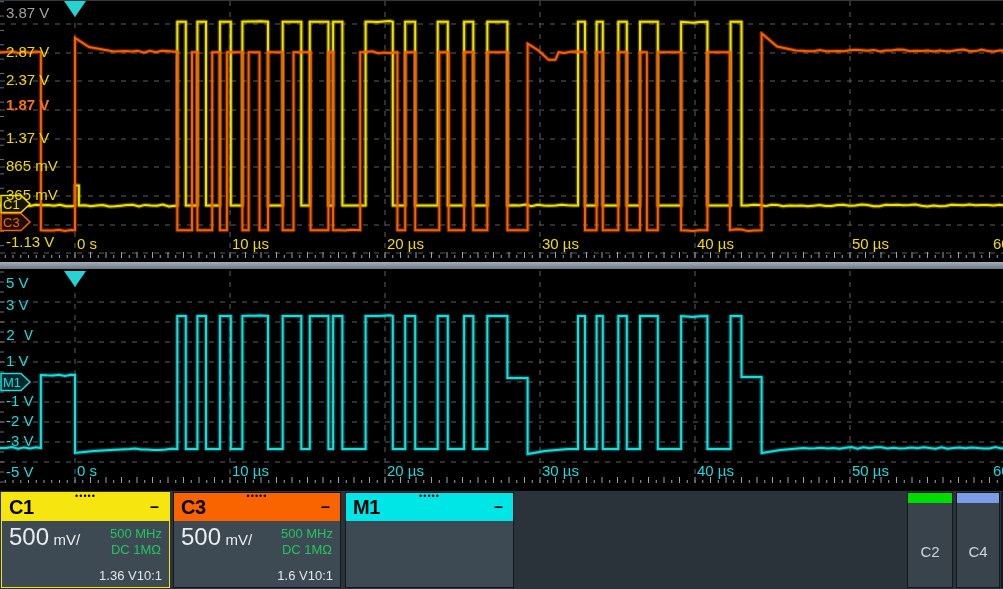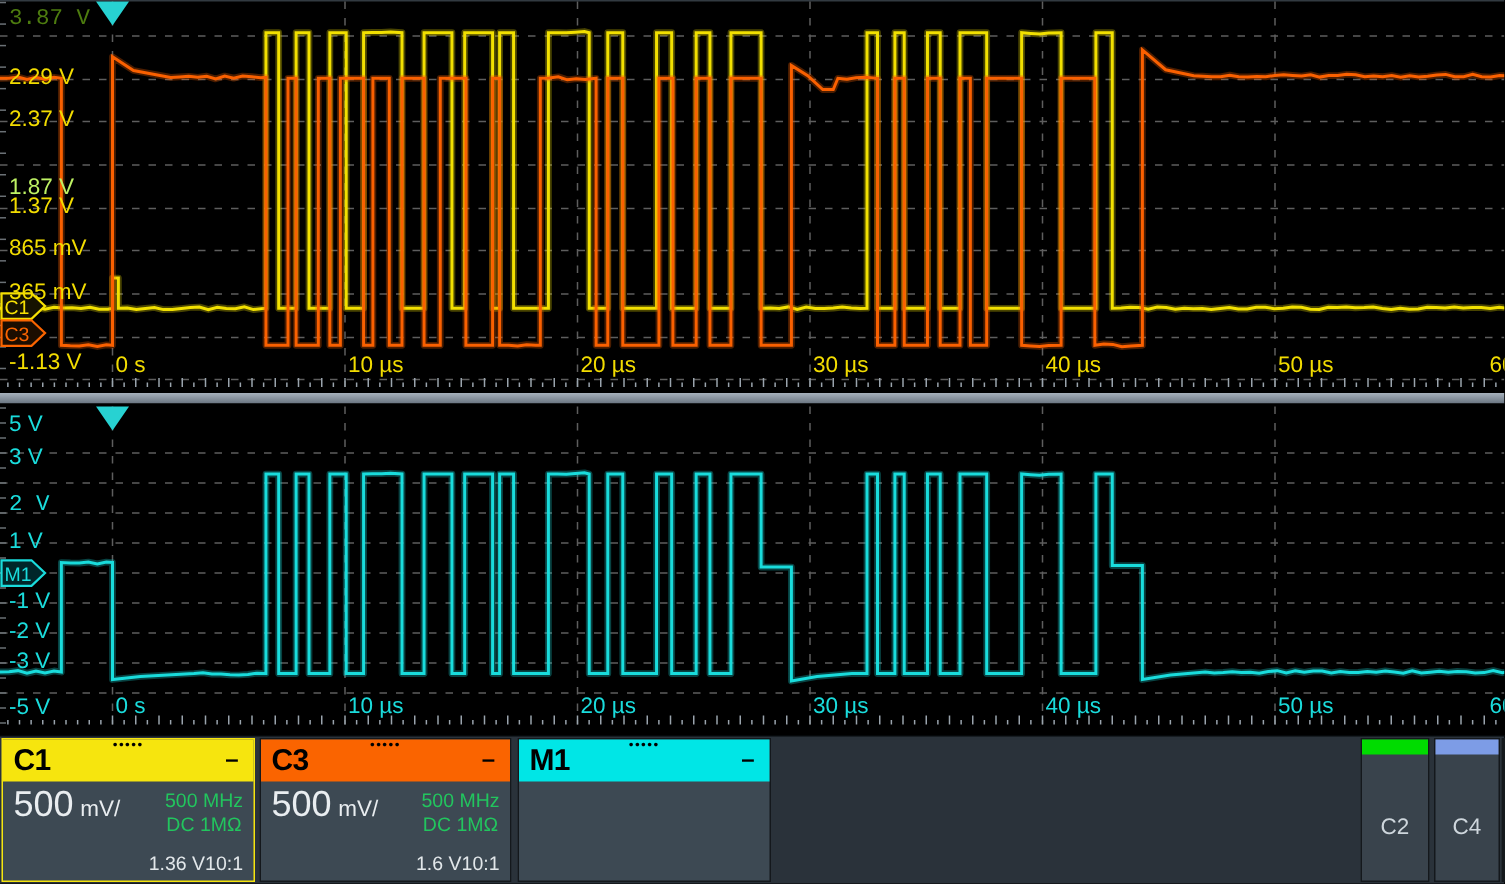--- a/index.html
+++ b/index.html
@@ -451,24 +451,24 @@
   <div class="minibox" style="left:956px;width:44px;">
     <div class="stripe" style="background: rgb(125, 156, 230);"></div>
     <div class="lbl">C4</div>
   </div>
 
   <div class="minibox" style="left:1001px;width:2px;">
     <div class="stripe" style="background: rgb(215, 184, 135);"></div>
   </div>
 </div>
 
-<div class="axis-label" style="left: 6px; top: 5px; color: #4d7c0f; font-family: Liberation Mono, monospace;">3.87 V</div>
-<div class="axis-label" style="left: 6px; top: 44px; color: rgb(242, 220, 0);">2.29 V</div>
+<div class="axis-label" style="left: 6px; top: 5px; color: #a3a3a3;">3.87 V</div>
+<div class="axis-label" style="left: 6px; top: 44px; color: rgb(242, 220, 0);">2.87 V</div>
 <div class="axis-label" style="left: 6px; top: 72px; color: rgb(242, 220, 0);">2.37 V</div>
-<div class="axis-label" style="left: 6px; top: 117px; color: #bef264;">1.87 V</div>
+<div class="axis-label" style="left: 6px; top: 97px; color: #f97316; font-weight: bold;">1.87 V</div>
 <div class="axis-label" style="left: 6px; top: 130px; color: rgb(242, 220, 0);">1.37 V</div>
 <div class="axis-label" style="left: 6px; top: 158px; color: rgb(242, 220, 0);">865 mV</div>
 <div class="axis-label" style="left: 6px; top: 187px; color: rgb(242, 220, 0);">365 mV</div>
 <div class="axis-label" style="left: 6px; top: 234px; color: rgb(242, 220, 0);">-1.13 V</div>
 <div class="axis-label" style="left: 77px; top: 236px; color: rgb(242, 220, 0);">0 s</div>
 <div class="axis-label" style="left: 232px; top: 236px; color: rgb(242, 220, 0);">10 µs</div>
 <div class="axis-label" style="left: 387px; top: 236px; color: rgb(242, 220, 0);">20 µs</div>
 <div class="axis-label" style="left: 542px; top: 236px; color: rgb(242, 220, 0);">30 µs</div>
 <div class="axis-label" style="left: 697px; top: 236px; color: rgb(242, 220, 0);">40 µs</div>
 <div class="axis-label" style="left: 852px; top: 236px; color: rgb(242, 220, 0);">50 µs</div>

